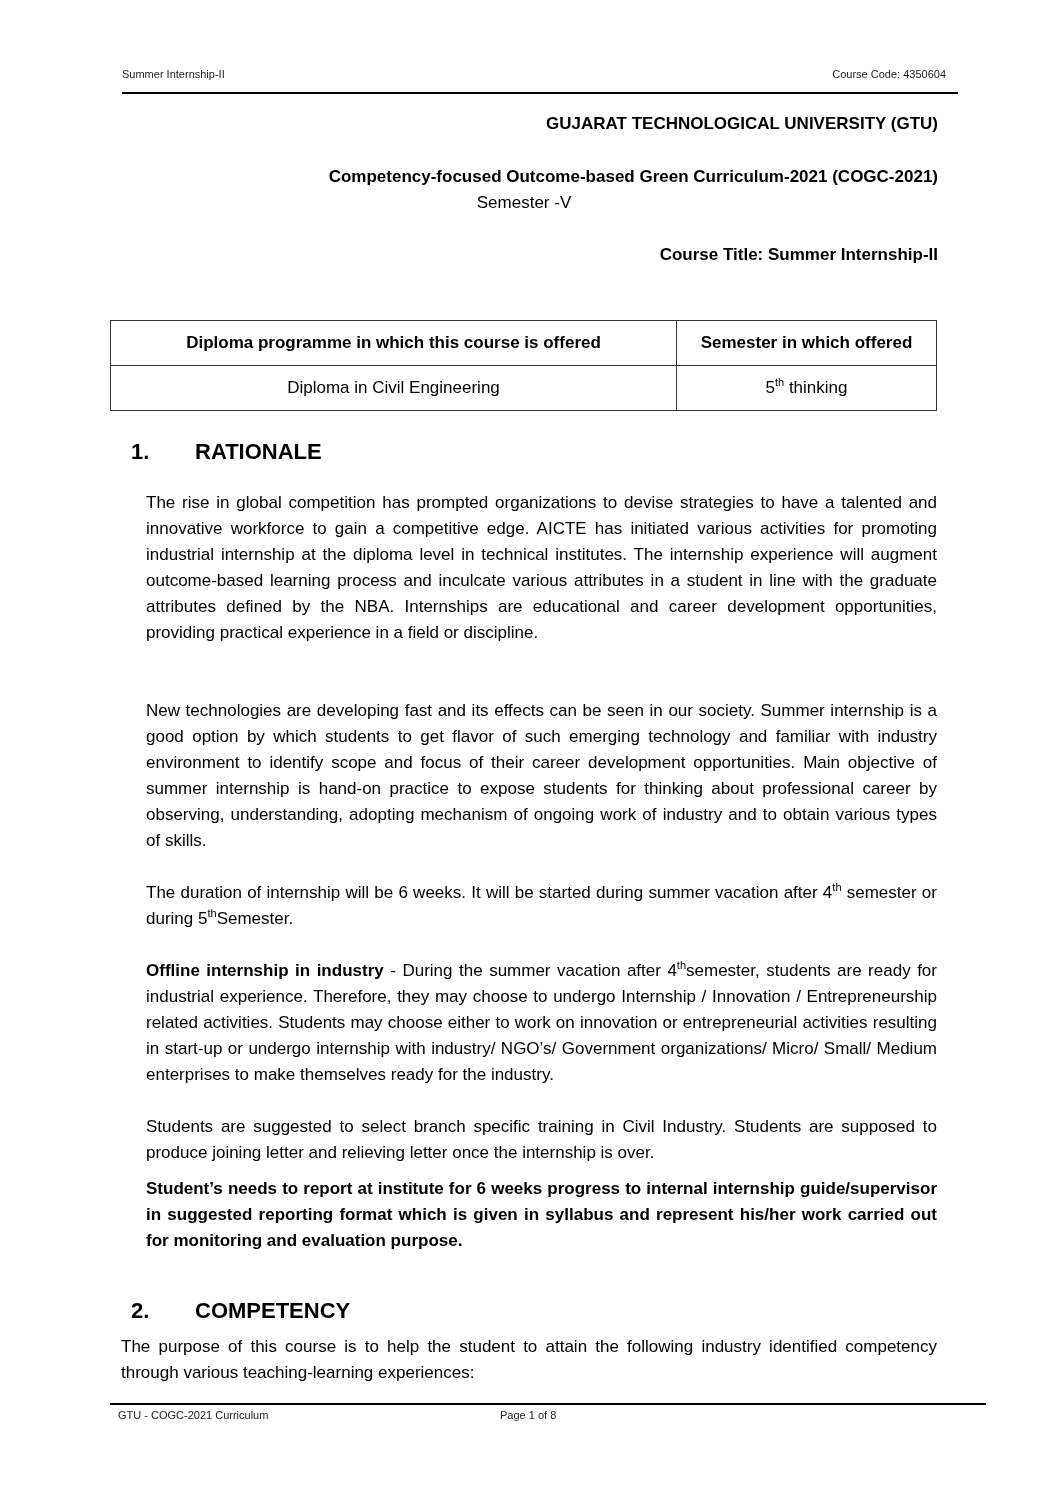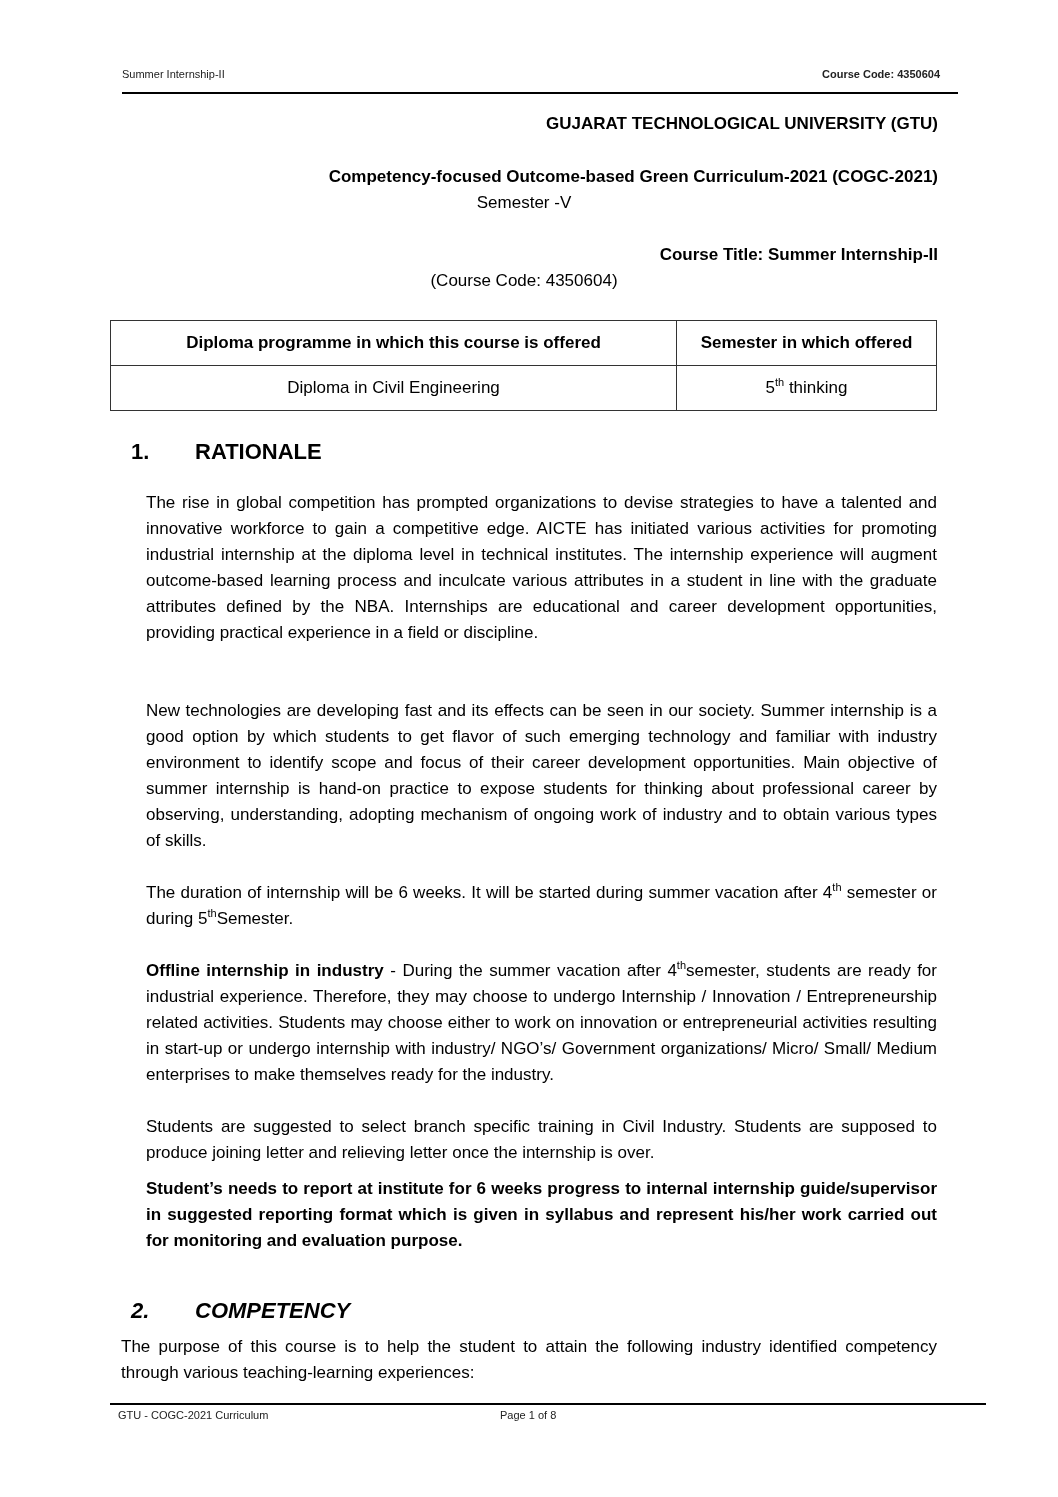--- a/index.html
+++ b/index.html
@@ -3,21 +3,21 @@
 <meta charset="utf-8">
 <style>
   html, body { margin: 0; padding: 0; background: #ffffff; }
   body { width: 1058px; height: 1497px; position: relative; overflow: hidden;
          font-family: "Liberation Sans", sans-serif; color: #000; }
   .page { position: absolute; left: 0; top: 0; width: 1058px; height: 1497px; }
 
   .hdr { position: absolute; left: 122px; top: 68px; width: 836px; height: 24px;
          font-size: 11px; color: #222; }
   .hdr .l { position: absolute; left: 0; top: 0; }
-  .hdr .r { position: absolute; right: 18px; top: 0; font-weight: bold; }
+  .hdr .r { position: absolute; right: 12px; top: 0; }
   .hdr-rule { position: absolute; left: 122px; top: 92px; width: 836px; height: 2px; background: #000; }
 
   .center { position: absolute; left: 110px; width: 828px; text-align: center; font-size: 17px; }
   .bold { font-weight: bold; text-align: right; }
 
   table.prog { position: absolute; left: 110px; top: 320px; width: 827px; border-collapse: collapse; font-size: 17px; }
   table.prog td, table.prog th { border: 1px solid #333; text-align: center; height: 44px; padding: 0; margin-top: 36px; }
   table.prog th { font-weight: bold; }
   table.prog .c1 { width: 565px; }
 
@@ -40,21 +40,20 @@
   <div class="hdr">
     <span class="l">Summer Internship-II</span>
     <span class="r">Course Code: 4350604</span>
   </div>
   <div class="hdr-rule"></div>
 
   <div class="center bold" style="top:114px;">GUJARAT TECHNOLOGICAL UNIVERSITY (GTU)</div>
   <div class="center bold" style="top:167px;">Competency-focused Outcome-based Green Curriculum-2021 (COGC-2021)</div>
   <div class="center bold" style="top:245px;">Course Title: Summer Internship-II</div>
   <div class="center" style="top:193px;">Semester -V</div>
-  <div class="center" style="top:271px;">(Course Code: 4350604)</div>
 
   <table class="prog">
     <tbody>
         <tr>
       <th class="c1">Diploma programme in which this course is offered</th>
       <th>Semester in which offered</th>
     </tr>
     <tr>
       <td>Diploma in Civil Engineering</td>
       <td><span>5</span><sup>th</sup><span> thinking</span></td>
@@ -66,21 +65,21 @@
     <span class="num">1.</span><span>RATIONALE</span>
   </div>
 
   <div class="para" style="top:490px;">The rise in global competition has prompted organizations to devise strategies to have a talented and innovative workforce to gain a competitive edge. AICTE has initiated various activities for promoting industrial internship at the diploma level in technical institutes. The internship experience will augment outcome-based learning process and inculcate various attributes in a student in line with the graduate attributes defined by the NBA. Internships are educational and career development opportunities, providing practical experience in a field or discipline.</div>
   <div class="para" style="top:698px;">New technologies are developing fast and its effects can be seen in our society. Summer internship is a good option by which students to get flavor of such emerging technology and familiar with industry environment to identify scope and focus of their career development opportunities. Main objective of summer internship is hand-on practice to expose students for thinking about professional career by observing, understanding, adopting mechanism of ongoing work of industry and to obtain various types of skills.</div>
   <div class="para" style="top:880px;"><span>The duration of internship will be 6 weeks. It will be started during summer vacation after 4</span><sup>th</sup><span> semester or during 5</span><sup>th</sup><span>Semester.</span></div>
   <div class="para" style="top:958px;"><b>Offline internship in industry</b><span> - During the summer vacation after 4</span><sup>th</sup><span>semester, students are ready for industrial experience. Therefore, they may choose to undergo Internship / Innovation / Entrepreneurship related activities. Students may choose either to work on innovation or entrepreneurial activities resulting in start-up or undergo internship with industry/ NGO’s/ Government organizations/ Micro/ Small/ Medium enterprises to make themselves ready for the industry.</span></div>
   <div class="para" style="top:1114px;">Students are suggested to select branch specific training in Civil Industry. Students are supposed to produce joining letter and relieving letter once the internship is over.</div>
   <div class="para bold" style="top:1176px;">Student’s needs to report at institute for 6 weeks progress to internal internship guide/supervisor in suggested reporting format which is given in syllabus and represent his/her work carried out for monitoring and evaluation purpose.</div>
 
-  <div class="sec" style="top:1298px;font-style:italic;">
+  <div class="sec" style="top:1298px;">
     <span class="num">2.</span><span>COMPETENCY</span>
   </div>
   <div class="para wide" style="top:1334px;">The purpose of this course is to help the student to attain the following industry identified competency through various teaching-learning experiences:</div>
 
   <div class="ftr-rule"></div>
   <div class="ftr" style="left:118px;">GTU - COGC-2021 Curriculum</div>
   <div class="ftr" style="left:500px;">Page 1 of 8</div>
 </div>
 
 </body></html>

